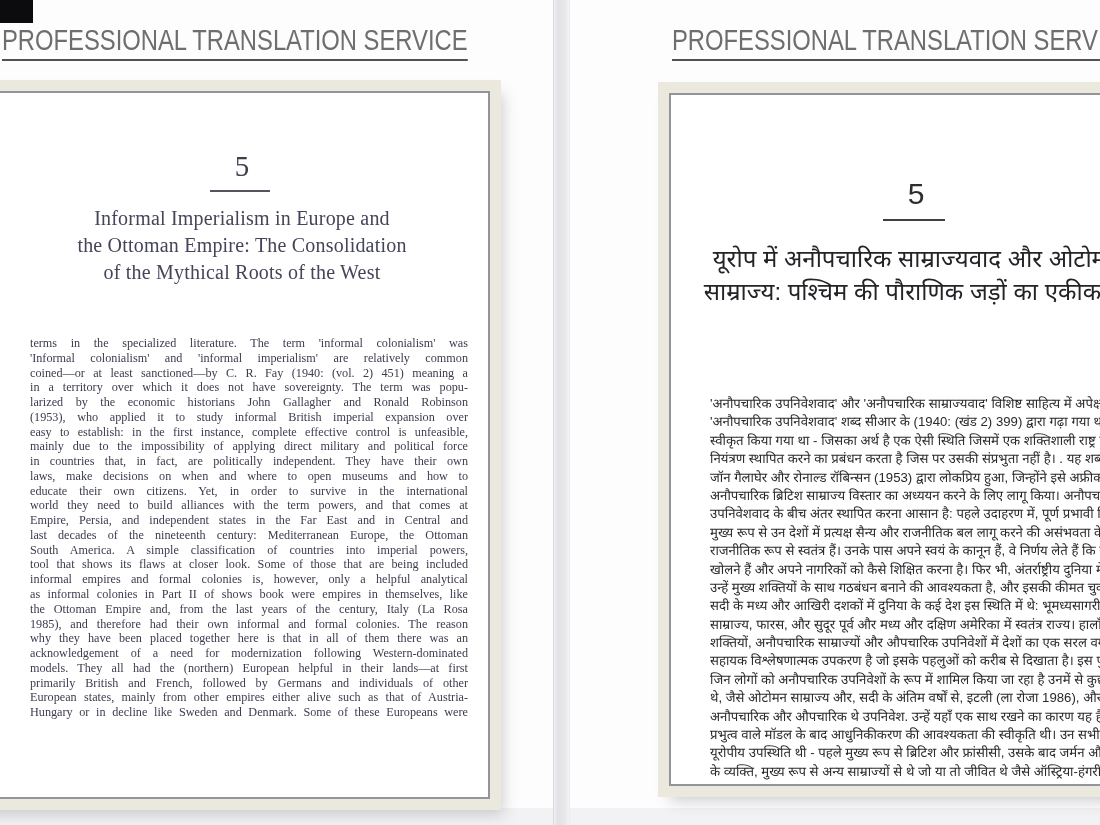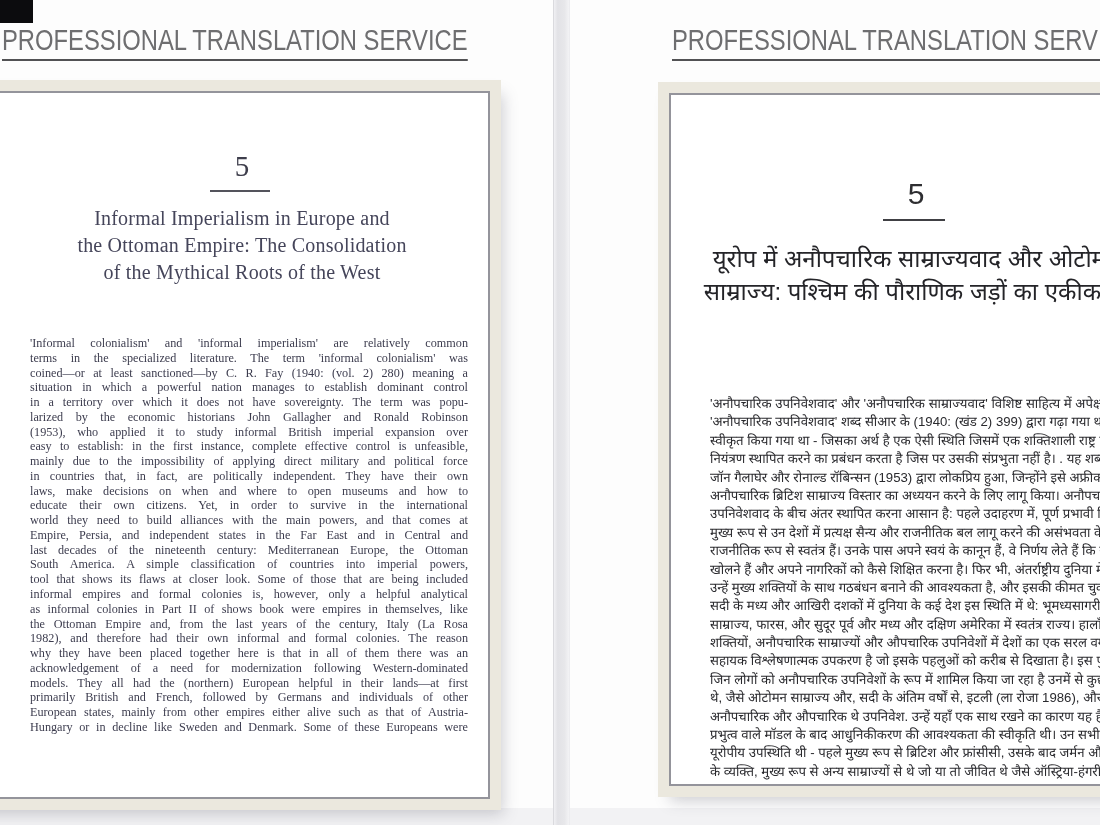--- a/index.html
+++ b/index.html
@@ -110,41 +110,40 @@
 
   <div id="page-left" class="page">
     <div class="en-chapter-number">5</div>
     <div class="en-chapter-rule"></div>
     <div class="en-title">
         <div class="en-title-line">Informal Imperialism in Europe and</div>
         <div class="en-title-line">the Ottoman Empire: The Consolidation</div>
         <div class="en-title-line">of the Mythical Roots of the West</div>
       </div>
     <div class="en-body">
+        <div class="en-line">terms in the specialized literature. The term 'informal colonialism' was</div>
         <div class="en-line">'Informal colonialism' and 'informal imperialism' are relatively common</div>
-        <div class="en-line">terms in the specialized literature. The term 'informal colonialism' was</div>
-        <div class="en-line">coined—or at least sanctioned—by C. R. Fay (1940: (vol. 2) 280) meaning a</div>
-        <div class="en-line">situation in which a powerful nation manages to establish dominant control</div>
+        <div class="en-line">coined—or at least sanctioned—by C. R. Fay (1940: (vol. 2) 451) meaning a</div>
         <div class="en-line">in a territory over which it does not have sovereignty. The term was popu-</div>
         <div class="en-line">larized by the economic historians John Gallagher and Ronald Robinson</div>
         <div class="en-line">(1953), who applied it to study informal British imperial expansion over</div>
         <div class="en-line">easy to establish: in the first instance, complete effective control is unfeasible,</div>
         <div class="en-line">mainly due to the impossibility of applying direct military and political force</div>
         <div class="en-line">in countries that, in fact, are politically independent. They have their own</div>
         <div class="en-line">laws, make decisions on when and where to open museums and how to</div>
         <div class="en-line">educate their own citizens. Yet, in order to survive in the international</div>
-        <div class="en-line">world they need to build alliances with the main powers, and that comes at</div>
+        <div class="en-line">world they need to build alliances with the term powers, and that comes at</div>
         <div class="en-line">Empire, Persia, and independent states in the Far East and in Central and</div>
         <div class="en-line">last decades of the nineteenth century: Mediterranean Europe, the Ottoman</div>
         <div class="en-line">South America. A simple classification of countries into imperial powers,</div>
         <div class="en-line">tool that shows its flaws at closer look. Some of those that are being included</div>
         <div class="en-line">informal empires and formal colonies is, however, only a helpful analytical</div>
         <div class="en-line">as informal colonies in Part II of shows book were empires in themselves, like</div>
         <div class="en-line">the Ottoman Empire and, from the last years of the century, Italy (La Rosa</div>
-        <div class="en-line">1982), and therefore had their own informal and formal colonies. The reason</div>
+        <div class="en-line">1985), and therefore had their own informal and formal colonies. The reason</div>
         <div class="en-line">why they have been placed together here is that in all of them there was an</div>
         <div class="en-line">acknowledgement of a need for modernization following Western-dominated</div>
         <div class="en-line">models. They all had the (northern) European helpful in their lands—at first</div>
         <div class="en-line">primarily British and French, followed by Germans and individuals of other</div>
         <div class="en-line">European states, mainly from other empires either alive such as that of Austria-</div>
         <div class="en-line">Hungary or in decline like Sweden and Denmark. Some of these Europeans were</div>
       </div>
   </div>
 </div>
 

